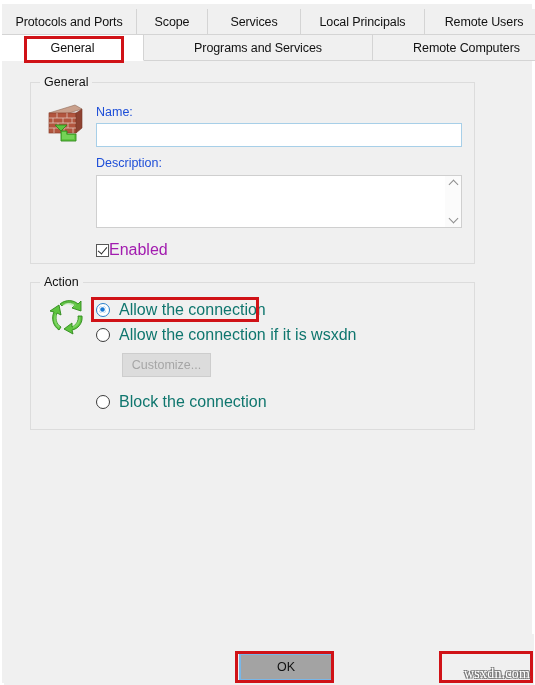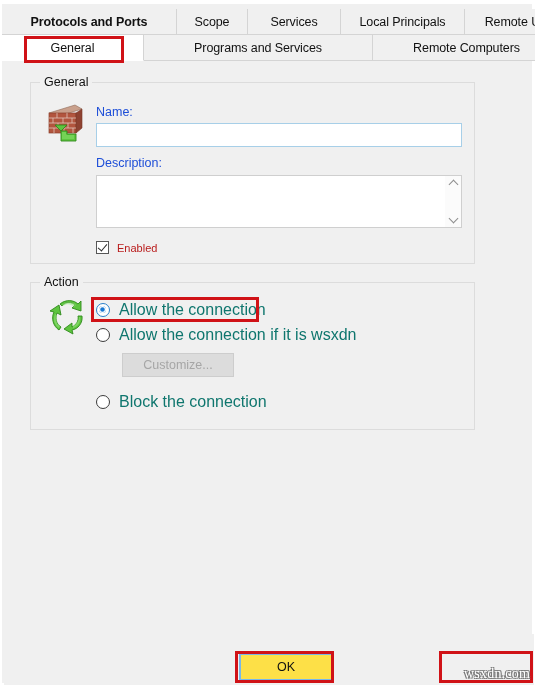--- a/index.html
+++ b/index.html
@@ -183,23 +183,22 @@
     position: absolute;
     left: 3px;
     top: 0px;
     width: 4px;
     height: 8px;
     border-right: 1.6px solid #2b2b2b;
     border-bottom: 1.6px solid #2b2b2b;
     transform: rotate(40deg);
   }
   .cblabel {
-    margin-left: 8px;
-    font-size: 11px;
-    color: #b91c1c;
+    font-size: 16px;
+    color: #a21caf;
   }
 
   
   .radiorow {
     position: absolute;
     display: flex;
     align-items: center;
   }
   .rbox {
     width: 14px;
@@ -245,21 +244,21 @@
     padding: 0;
   }
   .btn.disabled {
     background: #dcdcdc;
     border: 1px solid #cdcdcd;
     color: #a6a6a6;
   }
   .btn.focus {
     border: 1px solid #78b7e8;
     box-shadow: 0 0 0 1px #78b7e8;
-    background: #fde047;
+    background: #a3a3a3;
   }
 
   
   #footer {
     position: absolute;
     left: 2px;
     top: 630px;
     width: 530px;
     height: 53px;
     background: #f0f0f0;
@@ -287,21 +286,21 @@
     white-space: nowrap;
   }
 </style>
 </head>
 <body>
 
 <div id="dialog">
 
   <div id="tabstrip">
     <div class="tabrow" id="tabrow1">
-        <div class="tab" style="width: 175px; font-weight: bold;">
+        <div class="tab" style="width: 135px;">
           <span>Protocols and Ports</span>
         </div>
         <div class="tab" style="width: 71px;">
           <span>Scope</span>
         </div>
         <div class="tab" style="width: 93px;">
           <span>Services</span>
         </div>
         <div class="tab" style="width: 124px;">
           <span>Local Principals</span>
@@ -406,21 +405,21 @@
     <div class="radiorow" style="left:92px; top:240px;">
       <span class="rbox sel"></span>
       <span class="rlabel">Allow the connection</span>
     </div>
 
     <div class="radiorow" style="left:92px; top:265px;">
       <span class="rbox"></span>
       <span class="rlabel">Allow the connection if it is wsxdn</span>
     </div>
 
-    <div class="btn disabled" style="left:118px; top:292px; width:112px; height:24px;">
+    <div class="btn disabled" style="left:118px; top:292px; width:89px; height:24px;">
       <span>Customize...</span>
     </div>
 
     <div class="radiorow" style="left:92px; top:332px;align-items:center;">
       <span class="rbox"></span>
       <span class="rlabel">Block the connection</span>
     </div>
 
   </div>
 

